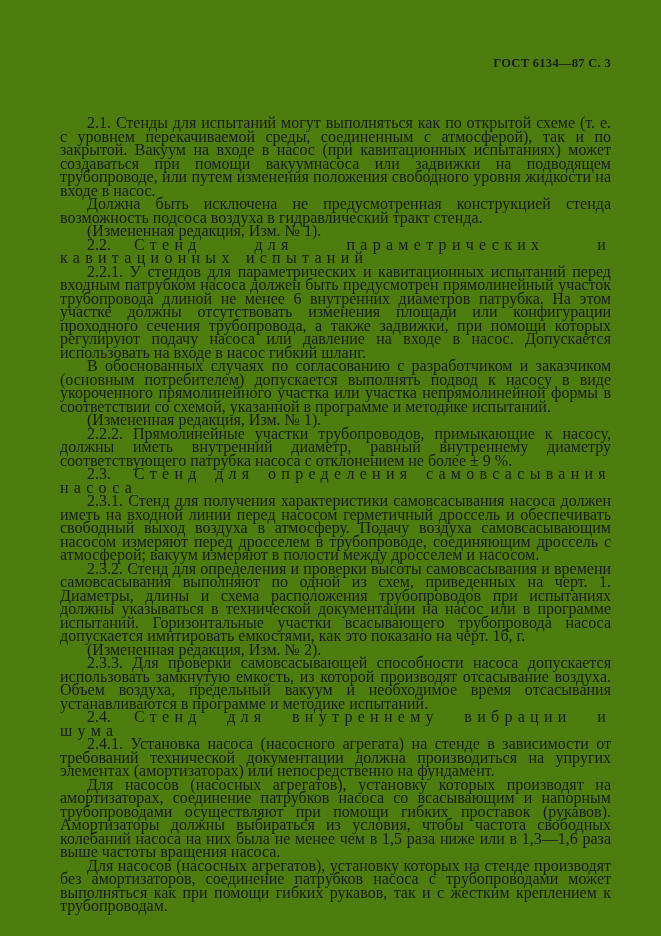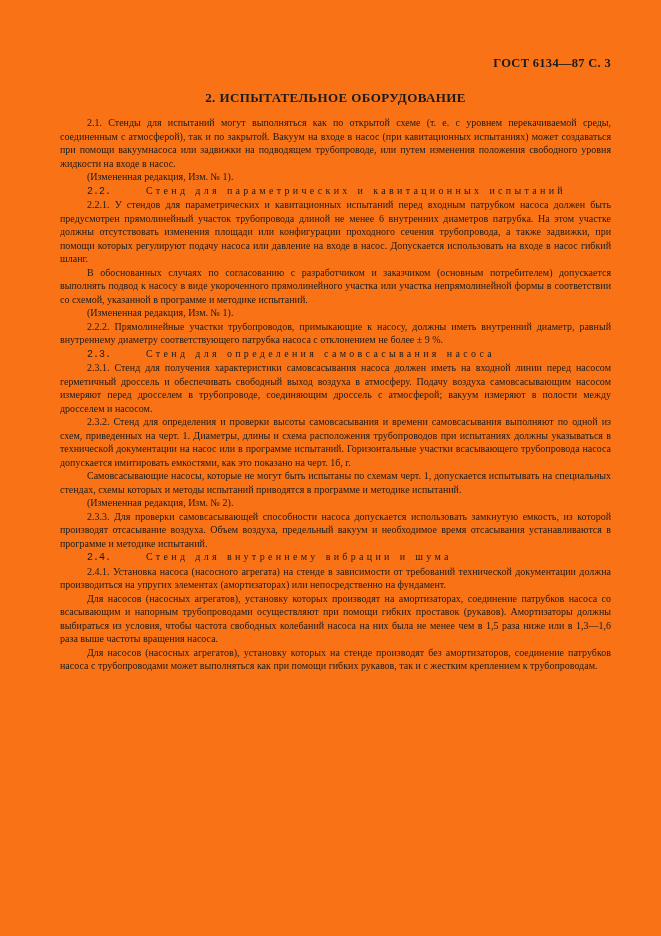--- a/index.html
+++ b/index.html
@@ -4,21 +4,21 @@
 <style>
   html, body {
     margin: 0;
     padding: 0;
     background: #ffffff;
   }
   .page {
     position: relative;
     width: 661px;
     height: 936px;
-    background: #f97316;
+    background: #4d7c0f;
     overflow: hidden;
     font-family: "Liberation Serif", "DejaVu Serif", serif;
     color: #1b1b1b;
   }
   .running-header {
     position: absolute;
     top: 56px;
     left: 60px;
     width: 551px;
     text-align: right;
@@ -35,67 +35,64 @@
     text-align: center;
     font-size: 13px;
     font-weight: 700;
     letter-spacing: 0.4px;
   }
   .content {
     position: absolute;
     top: 116px;
     left: 60px;
     width: 551px;
-    font-size: 10px;
+    font-size: 16px;
     line-height: 13.5px;
     text-align: justify;
   }
   .content p {
     margin: 0;
     text-indent: 27px;
   }
   .content p.bold {
     font-weight: 400;
   }
   .content p.spaced .num {
-    margin-right: 7px;
-    font-family: Liberation Mono, monospace;
+    margin-right: 23px;
   }
   .content p.spaced .sp {
     letter-spacing: 0.33em;
     word-spacing: 0.12em;
-    margin-left: 28px;
   }
 </style>
 </head>
 <body>
 
 <div class="page">
 
   <div class="running-header">ГОСТ 6134—87 С. 3</div>
 
-  <h1 class="section-title">2. ИСПЫТАТЕЛЬНОЕ ОБОРУДОВАНИЕ</h1>
 
   <div class="content">
 
     <p class="body">2.1. Стенды для испытаний могут выполняться как по открытой схеме (т. е. с уровнем перекачиваемой среды, соединенным с атмосферой), так и по закрытой. Вакуум на входе в насос (при кавитационных испытаниях) может создаваться при помощи вакуумнасоса или задвижки на подводящем трубопроводе, или путем изменения положения свободного уровня жидкости на входе в насос.</p>
+    <p class="body">Должна быть исключена не предусмотренная конструкцией стенда возможность подсоса воздуха в гидравлический тракт стенда.</p>
     <p class="bold">(Измененная редакция, Изм. № 1).</p>
 
     <p class="spaced"><span class="num">2.2.</span><span class="sp">Стенд для параметрических и кавитационных испытаний</span></p>
 
     <p class="body">2.2.1. У стендов для параметрических и кавитационных испытаний перед входным патрубком насоса должен быть предусмотрен прямолинейный участок трубопровода длиной не менее 6 внутренних диаметров патрубка. На этом участке должны отсутствовать изменения площади или конфигурации проходного сечения трубопровода, а также задвижки, при помощи которых регулируют подачу насоса или давление на входе в насос. Допускается использовать на входе в насос гибкий шланг.</p>
     <p class="body">В обоснованных случаях по согласованию с разработчиком и заказчиком (основным потребителем) допускается выполнять подвод к насосу в виде укороченного прямолинейного участка или участка непрямолинейной формы в соответствии со схемой, указанной в программе и методике испытаний.</p>
     <p class="bold">(Измененная редакция, Изм. № 1).</p>
     <p class="body">2.2.2. Прямолинейные участки трубопроводов, примыкающие к насосу, должны иметь внутренний диаметр, равный внутреннему диаметру соответствующего патрубка насоса с отклонением не более ± 9 %.</p>
 
     <p class="spaced"><span class="num">2.3.</span><span class="sp">Стенд для определения самовсасывания насоса</span></p>
 
     <p class="body">2.3.1. Стенд для получения характеристики самовсасывания насоса должен иметь на входной линии перед насосом герметичный дроссель и обеспечивать свободный выход воздуха в атмосферу. Подачу воздуха самовсасывающим насосом измеряют перед дросселем в трубопроводе, соединяющим дроссель с атмосферой; вакуум измеряют в полости между дросселем и насосом.</p>
     <p class="body">2.3.2. Стенд для определения и проверки высоты самовсасывания и времени самовсасывания выполняют по одной из схем, приведенных на черт. 1. Диаметры, длины и схема расположения трубопроводов при испытаниях должны указываться в технической документации на насос или в программе испытаний. Горизонтальные участки всасывающего трубопровода насоса допускается имитировать емкостями, как это показано на черт. 1б, г.</p>
-    <p class="body">Самовсасывающие насосы, которые не могут быть испытаны по схемам черт. 1, допускается испытывать на специальных стендах, схемы которых и методы испытаний приводятся в программе и методике испытаний.</p>
     <p class="bold">(Измененная редакция, Изм. № 2).</p>
     <p class="body">2.3.3. Для проверки самовсасывающей способности насоса допускается использовать замкнутую емкость, из которой производят отсасывание воздуха. Объем воздуха, предельный вакуум и необходимое время отсасывания устанавливаются в программе и методике испытаний.</p>
 
     <p class="spaced"><span class="num">2.4.</span><span class="sp">Стенд для внутреннему вибрации и шума</span></p>
 
     <p class="body">2.4.1. Установка насоса (насосного агрегата) на стенде в зависимости от требований технической документации должна производиться на упругих элементах (амортизаторах) или непосредственно на фундамент.</p>
     <p class="body">Для насосов (насосных агрегатов), установку которых производят на амортизаторах, соединение патрубков насоса со всасывающим и напорным трубопроводами осуществляют при помощи гибких проставок (рукавов). Амортизаторы должны выбираться из условия, чтобы частота свободных колебаний насоса на них была не менее чем в 1,5 раза ниже или в 1,3—1,6 раза выше частоты вращения насоса.</p>
     <p class="body">Для насосов (насосных агрегатов), установку которых на стенде производят без амортизаторов, соединение патрубков насоса с трубопроводами может выполняться как при помощи гибких рукавов, так и с жестким креплением к трубопроводам.</p>
 
   </div>

